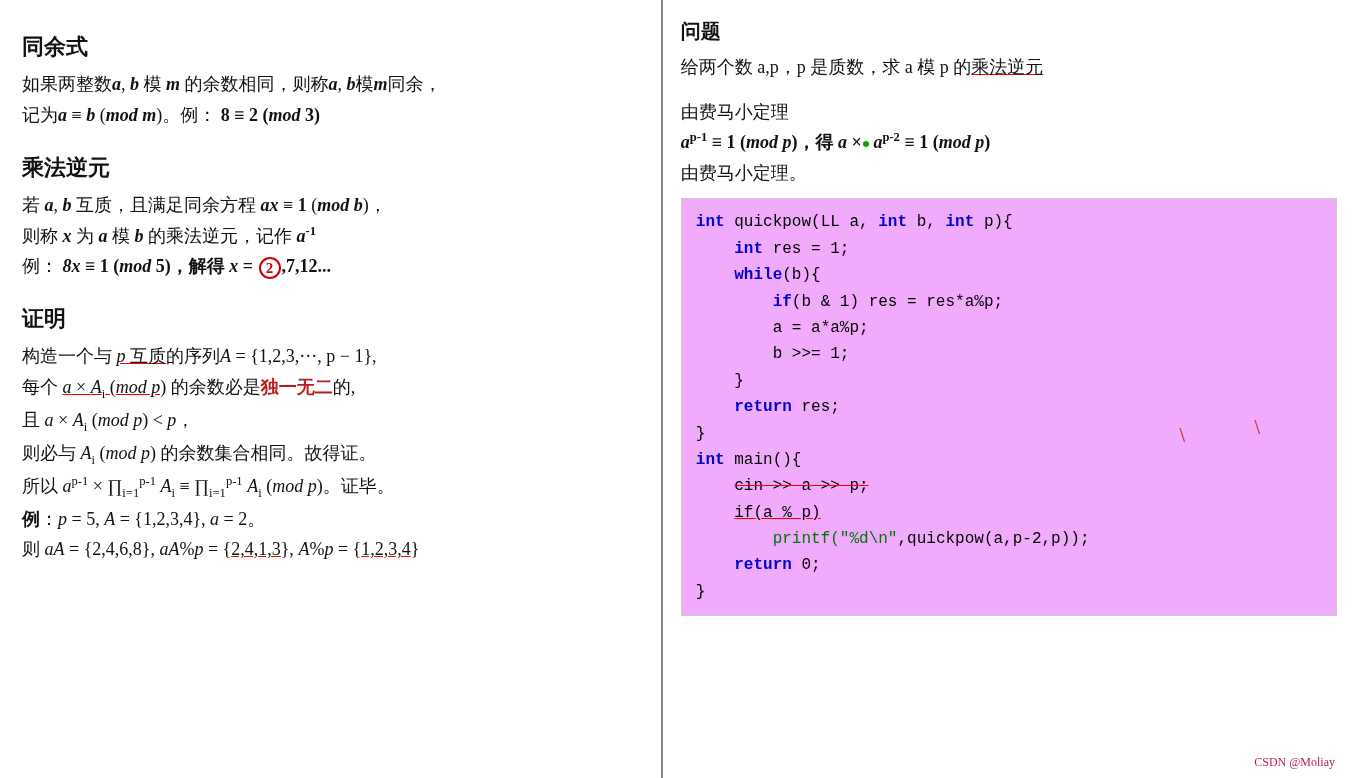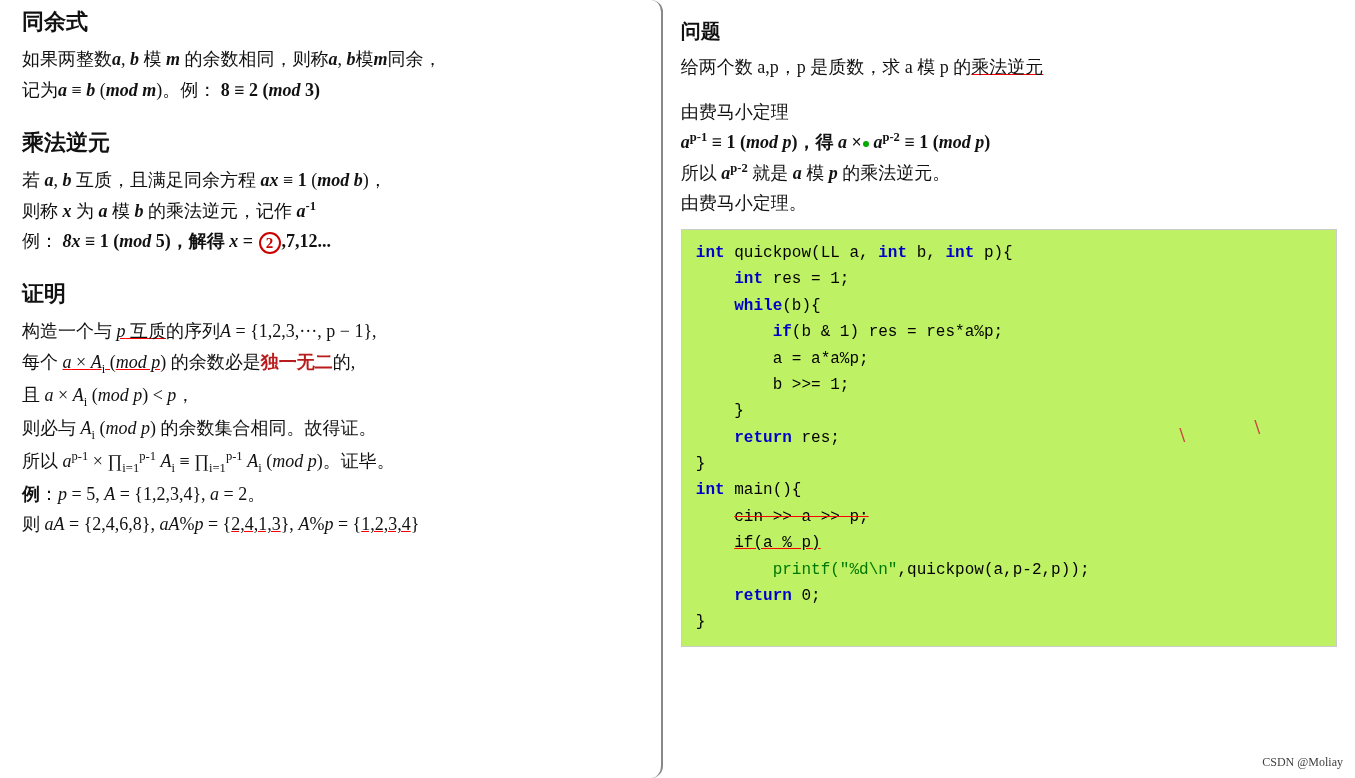--- a/index.html
+++ b/index.html
@@ -6,26 +6,25 @@
     body {
       font-family: "SimSun", "宋体", serif;
       background: #fff;
       width: 1355px;
       height: 778px;
       overflow: hidden;
       display: flex;
     }
     .left-panel {
       width: 720px;
-      padding: 3px 22px;
+      padding: 28px 22px;
       border-right: 2px solid #888;
       font-size: 18px;
       line-height: 1.7;
       color: #111;
-      border-radius: 12px;
     }
     .right-panel {
       width: 753px;
       padding: 14px 18px;
       font-size: 18px;
       line-height: 1.7;
       color: #111;
       position: relative;
     }
     .section-title {
@@ -44,21 +43,21 @@
       width: 22px;
       height: 22px;
       line-height: 18px;
       text-align: center;
       font-size: 15px;
       vertical-align: middle;
       margin: 0 1px;
       color: #c00;
     }
     .code-block {
-      background: #bef264;
+      background: #f0abfc;
       border: 1px solid #ccc;
       font-family: "Courier New", Courier, monospace;
       font-size: 16px;
       line-height: 1.65;
       padding: 10px 14px;
       margin-top: 10px;
       white-space: pre;
       color: #000;
     }
     .kw { color: #0000cc; font-weight: bold; }
@@ -68,23 +67,23 @@
       text-decoration-color: red;
     }
     .underline-red-solid {
       text-decoration: underline;
       text-decoration-color: red;
     }
     .blue-text { color: #b91c1c; font-weight: bold; }
     .csdn-watermark {
       position: absolute;
       bottom: 6px;
-      right: 12px;
+      right: 20px;
       font-size: 12px;
-      color: #404040;
+      color: #be185d;
     }
     .right-title {
       font-size: 20px;
       font-weight: bold;
       margin-bottom: 4px;
     }
     .green-dot {
       display: inline-block;
       width: 6px;
       height: 6px;
@@ -166,23 +165,20 @@
   <div class="right-title">问题</div>
   <div>
     给两个数 a,p，p 是质数，求 a 模 p 的<span class="underline-red-solid">乘法逆元</span>
   </div>
 
   <div style="margin-top:14px;">由费马小定理</div>
   <div>
     <strong><em>a</em><sup>p-1</sup> ≡ 1 (<em>mod p</em>)，得 <em>a</em> ×</strong><span class="green-dot"></span><strong> <em>a</em><sup>p-2</sup> ≡ 1 (<em>mod p</em>)</strong>
   </div>
   <div>
-    所以 <strong><em>a</em><sup>p-2</sup></strong> 就是 <strong><em>a</em></strong> 模 <strong><em>p</em></strong> 的乘法逆元。
-  </div>
-  <div>
     由费马小定理。
   </div>
 
   <div class="code-block"><span class="kw">int</span> quickpow(LL a, <span class="kw">int</span> b, <span class="kw">int</span> p){
     <span class="kw">int</span> res = 1;
     <span class="kw">while</span>(b){
         <span class="kw">if</span>(b &amp; 1) res = res*a%p;
         a = a*a%p;
         b &gt;&gt;= 1;
     }

